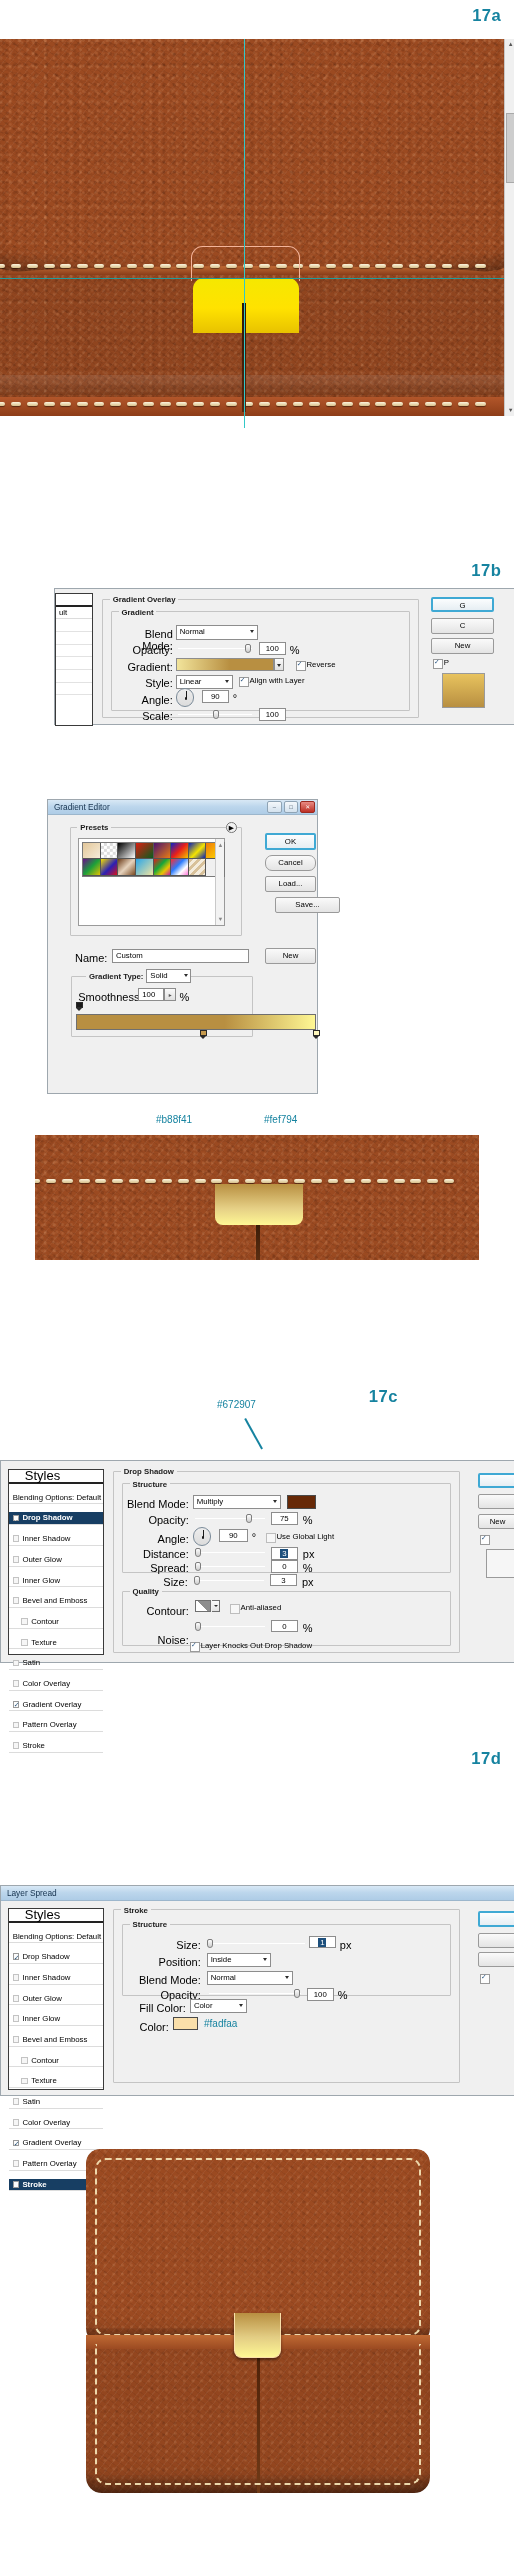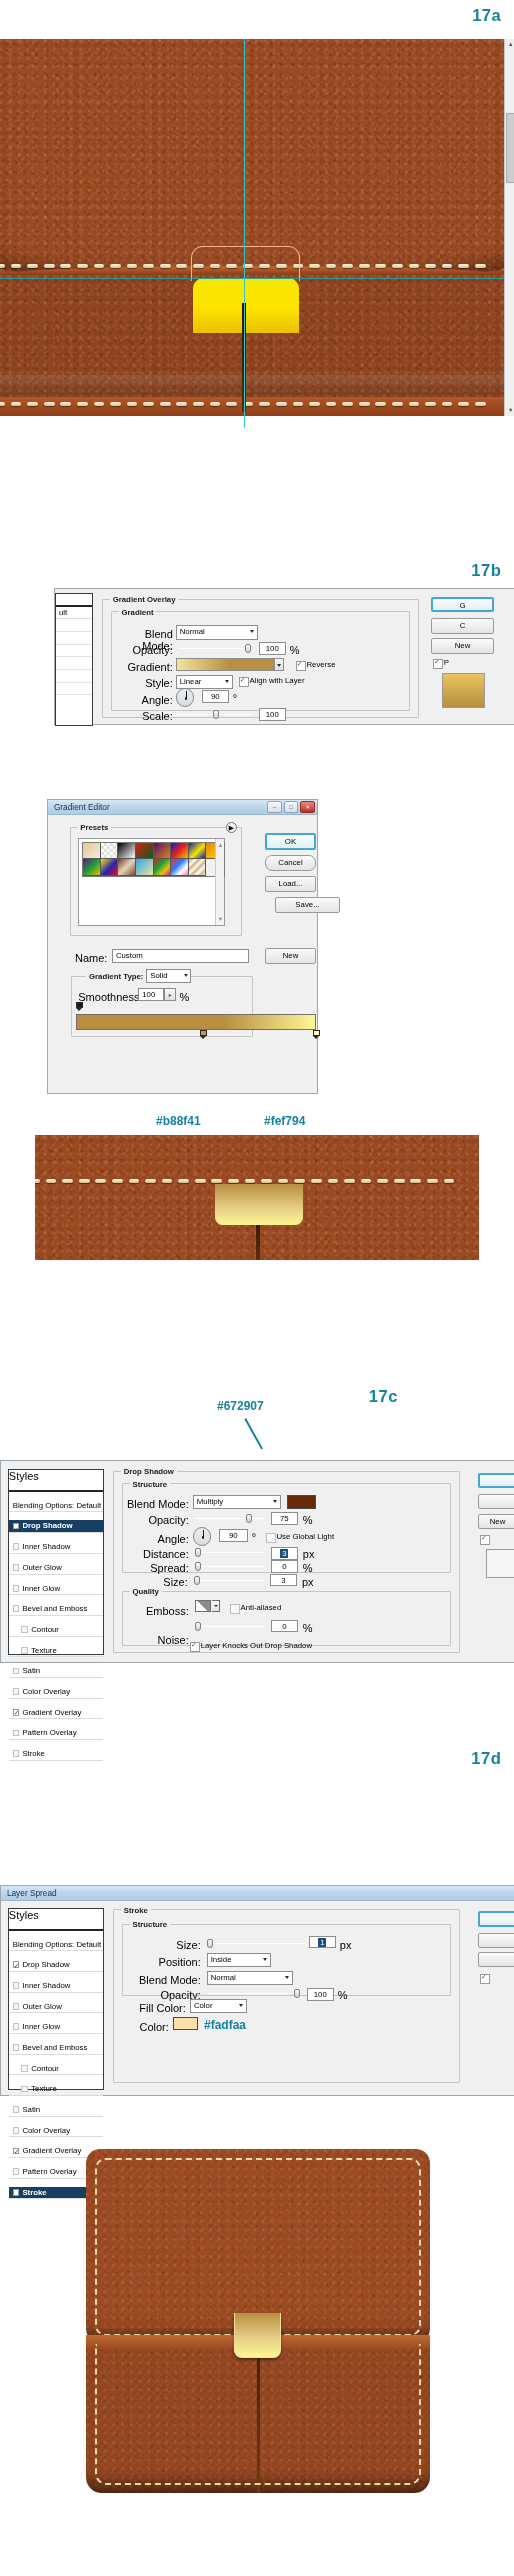--- a/index.html
+++ b/index.html
@@ -163,22 +163,22 @@
     background:linear-gradient(180deg,#fafafa,#e4e4e4);
     border:1px solid #9a9a9a; border-radius:2px; color:#000;
   }
   .btn.primary { border:2px solid #3fa9d4; background:linear-gradient(180deg,#fbfdfe,#e6eef3); }
 
   
   .styles-list {
     position:absolute; background:#fff; border:1px solid #3a3a3a;
   }
   .styles-list .hdr {
-    height:22px; line-height:12.7px; padding-left:0;
-    border-bottom:2px solid #222; font-size:11px; background:#fff;
+    height:14px; line-height:12.7px; padding-left:16px;
+    border-bottom:2px solid #222; font-size:13px; background:#fff;
   }
   .styles-list .row {
     height:12.7px; line-height:12.7px; padding-left:3.9px; font-size:7.8px;
     border-bottom:1px solid #dcdcdc; position:relative; white-space:nowrap;margin-top:8px;
   }
   .styles-list .row.indent { padding-left:12.7px; }
   .styles-list .row.active { background:#173e63; color:#fff; font-weight:bold; }
   .styles-list .row .cb {
     display:inline-block; width:6.8px; height:6.8px; margin-right:2.9px;
     border:1px solid #9a9a9a; background:#fcfcfc; vertical-align:-1px; position:relative;
@@ -202,21 +202,21 @@
     position:absolute; left:0; top:2.9px; width:6.8px; height:5.9px; border:1px solid #2a2a2a;
   }
   .stop .tip {
     position:absolute; left:0; top:0; width:0;height:0;
     border-left:3.4px solid transparent; border-right:3.4px solid transparent;
     border-bottom:3.9px solid #2a2a2a;
   }
   .stop.lower .tip { top:auto; bottom:0; border-bottom:none; border-top:3.9px solid #2a2a2a;}
   .stop.lower .house { top:0; }
 
-  .hex-label { position:absolute; color:#1683a0; font-size:12px; font-weight:bold; }
+  .hex-label { position:absolute; color:#1683a0; font-size:10px; font-weight:normal; }
   .arrow-line { position:absolute; background:#1683a0; transform-origin:0 0; height:2px; }
 
   
   .prev-strip { position:absolute; overflow:hidden; }
   .watermark {
     position:absolute; width:100%; text-align:center;
     font-size:15.6px; font-weight:bold; color:#2f2f2f; letter-spacing:0.5px;
   }
   .swatch { position:absolute; border:1px solid #4a4a4a; }
   .contour-box { position:absolute; width:16.6px; height:12.7px; border:1px solid #6f6f6f; background:#fff; overflow:hidden;}
@@ -602,21 +602,21 @@
       <div class="slider" style="left:80px; top:104px; width:70px;">
         <div class="track"></div>
           <div class="knob" style="left:0;"></div>
       </div>
       <div class="field" style="left:156px; top:102px; width:27px; height:12.7px; text-align:center;">3</div>
       <div class="lbl left" style="left:188px; top:104px; width:11.7px;">px</div>
 
       <div class="group" style="left:7.8px; top:119px; width:329px; height:55px;">
         <span class="legend">Quality</span>
 
-        <div class="lbl" style="left:0; top:13.7px; width:66px;">Emboss:</div>
+        <div class="lbl" style="left:0; top:13.7px; width:66px;">Contour:</div>
         <div class="contour-box" style="left:72px; top:7.8px;">
             <i></i>
           </div>
         <div class="contour-drop" style="left:89px; top:7.8px;">
             <span class="caret"></span>
           </div>
         <div class="chk dim" style="left:107px; top:12.7px;"><span>Anti-aliased</span></div>
 
         <div class="lbl" style="left:0; top:42px; width:66px;">Noise:</div>
         <div class="slider" style="left:72px; top:30px; width:70px;">

